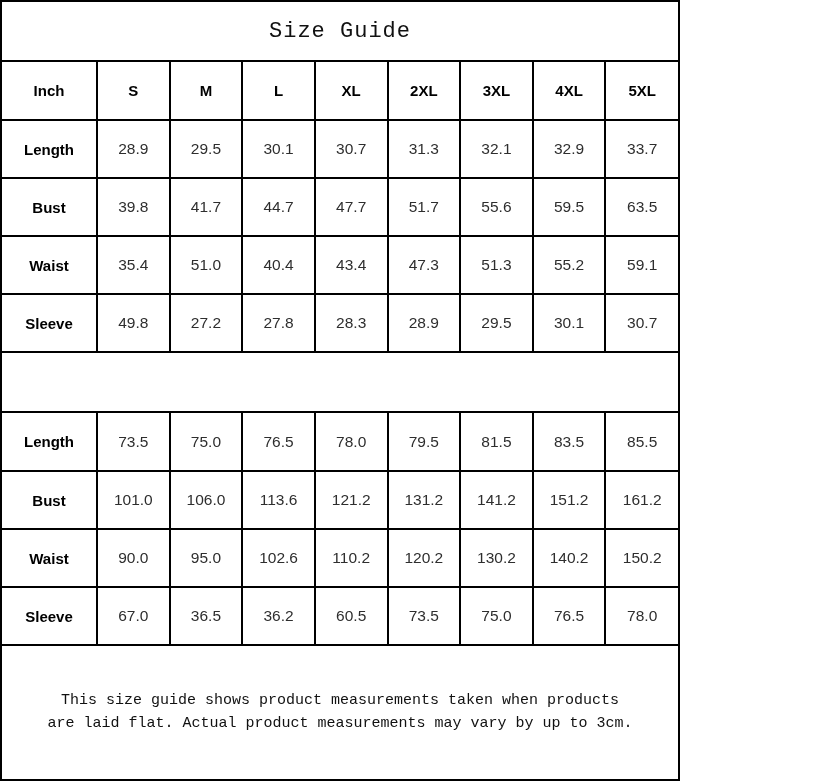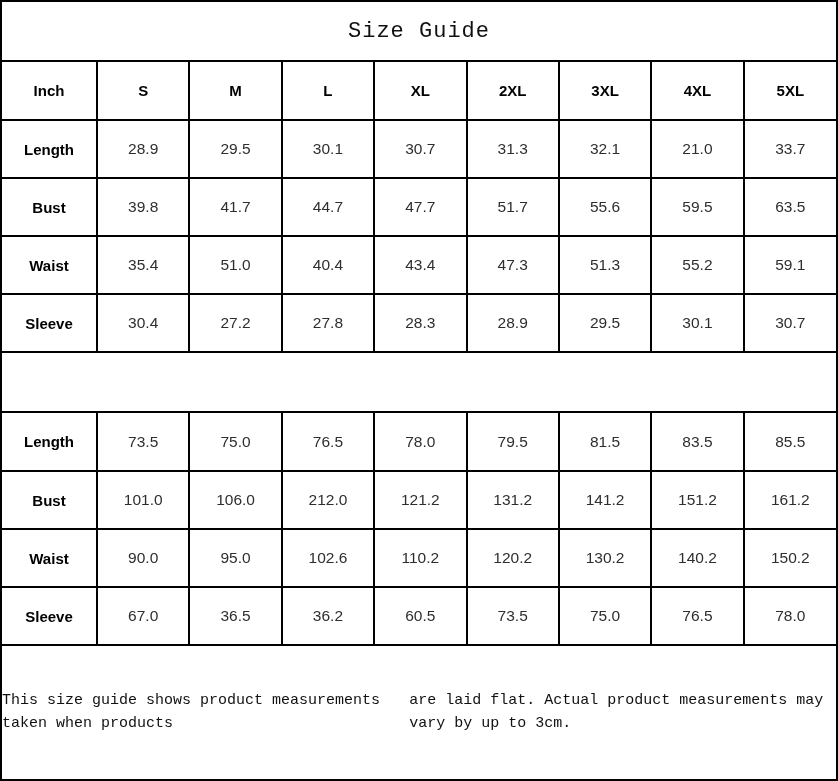--- a/index.html
+++ b/index.html
@@ -1,17 +1,17 @@
 <!DOCTYPE html>
 <html><head>
 <meta charset="utf-8">
 <style>
   html, body { margin: 0; padding: 0; background: #ffffff; }
   .page {
-    width: 838px;
+    width: 680px;
     height: 781px;
     box-sizing: border-box;
     border: 2px solid #000000;
     background: #ffffff;
     display: flex;
     flex-direction: column;
     font-family: "Liberation Sans", sans-serif;
     color: #000000;
     overflow: hidden;
   }
@@ -62,27 +62,28 @@
   .spacer {
     height: 60px;
     box-sizing: border-box;
     flex: 0 0 auto;
     border-bottom: 2px solid #000000;
     background: #ffffff;
   }
   .footer {
     flex: 1 1 auto;
     display: flex;
+    flex-direction: column;
     align-items: center;
     justify-content: center;
     font-family: "Liberation Mono", monospace;
     font-size: 15px;
     line-height: 1.5;
     color: #111111;
-    text-align: left;
+    text-align: right;
   }
 </style>
 </head>
 <body>
 
 <div class="page">
 
   <div class="title">Size Guide</div>
 
   <table class="size-table">
@@ -110,21 +111,21 @@
           <th>5XL</th>
         </tr>
         <tr>
           <th>Length</th>
           <td>28.9</td>
           <td>29.5</td>
           <td>30.1</td>
           <td>30.7</td>
           <td>31.3</td>
           <td>32.1</td>
-          <td>21.0</td>
+          <td>32.9</td>
           <td>33.7</td>
         </tr>
         <tr>
           <th>Bust</th>
           <td>39.8</td>
           <td>41.7</td>
           <td>44.7</td>
           <td>47.7</td>
           <td>51.7</td>
           <td>55.6</td>
@@ -137,21 +138,21 @@
           <td>51.0</td>
           <td>40.4</td>
           <td>43.4</td>
           <td>47.3</td>
           <td>51.3</td>
           <td>55.2</td>
           <td>59.1</td>
         </tr>
         <tr>
           <th>Sleeve</th>
-          <td>30.4</td>
+          <td>49.8</td>
           <td>27.2</td>
           <td>27.8</td>
           <td>28.3</td>
           <td>28.9</td>
           <td>29.5</td>
           <td>30.1</td>
           <td>30.7</td>
         </tr>
       </tbody>
     </table>
@@ -179,21 +180,21 @@
           <td>78.0</td>
           <td>79.5</td>
           <td>81.5</td>
           <td>83.5</td>
           <td>85.5</td>
         </tr>
         <tr>
           <th>Bust</th>
           <td>101.0</td>
           <td>106.0</td>
-          <td>212.0</td>
+          <td>113.6</td>
           <td>121.2</td>
           <td>131.2</td>
           <td>141.2</td>
           <td>151.2</td>
           <td>161.2</td>
         </tr>
         <tr>
           <th>Waist</th>
           <td>90.0</td>
           <td>95.0</td>

